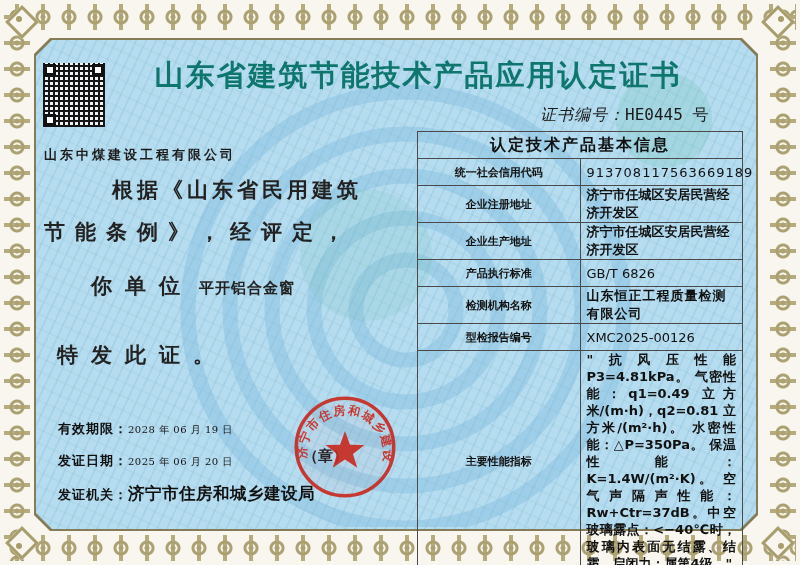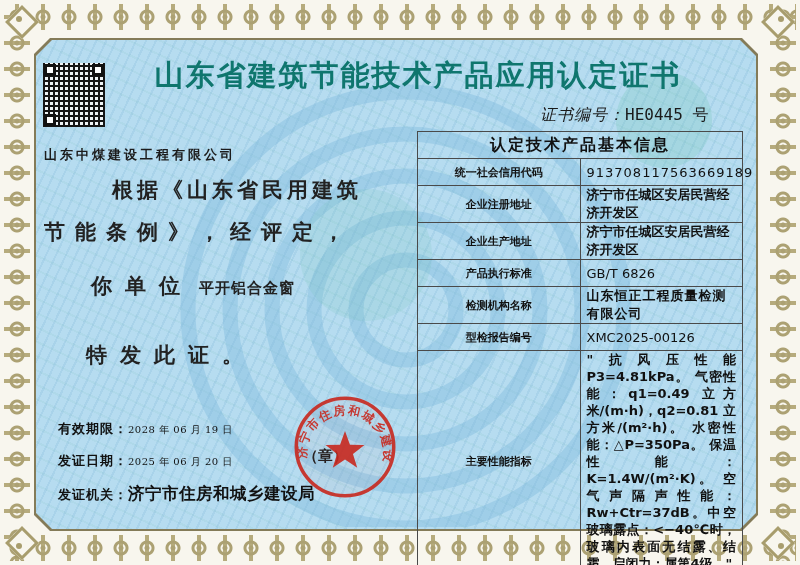--- a/index.html
+++ b/index.html
@@ -56,21 +56,21 @@
   .certno .num{font-family:"DejaVu Sans Mono","Liberation Mono",monospace;font-size:16px;}
 
   
   .company{position:absolute;left:44px;top:146px;font-size:13px;letter-spacing:3px;color:#1c1c1c;font-weight:700;}
   .bl{position:absolute;color:#222;font-weight:700;font-size:21px;}
   .l1{left:112px;top:176px;letter-spacing:4px;}
   .l2{left:44px;top:218px;letter-spacing:10px;}
   .l3{left:44px;top:272px;letter-spacing:13px;margin-left:47px;}
   .l3 .prod{font-size:15px;letter-spacing:1px;font-weight:600;margin-left:6px;}
   .l4{left:57px;top:301px;letter-spacing:13px;}
-  .l5{left:57px;top:341px;letter-spacing:13px;margin-left:29px;}
+  .l5{left:57px;top:341px;letter-spacing:13px;}
 
   .meta{position:absolute;color:#111;}
   .meta .lab{font-weight:800;font-size:13px;letter-spacing:1px;}
   .meta .val{font-size:10px;letter-spacing:.5px;}
   .m1{left:58px;top:418px;} .m2{left:58px;top:450px;} .m3{left:58px;top:483px;}
   .m3 .aut{font-family:"DejaVu Sans","Liberation Sans",sans-serif;font-weight:800;font-size:16.5px;letter-spacing:.5px;}
   .zhang{position:absolute;left:303px;top:447px;font-size:15px;font-weight:700;color:#222;z-index:1;}
   svg.seal{position:absolute;left:283px;top:385px;z-index:2;opacity:.9;}
 
   

